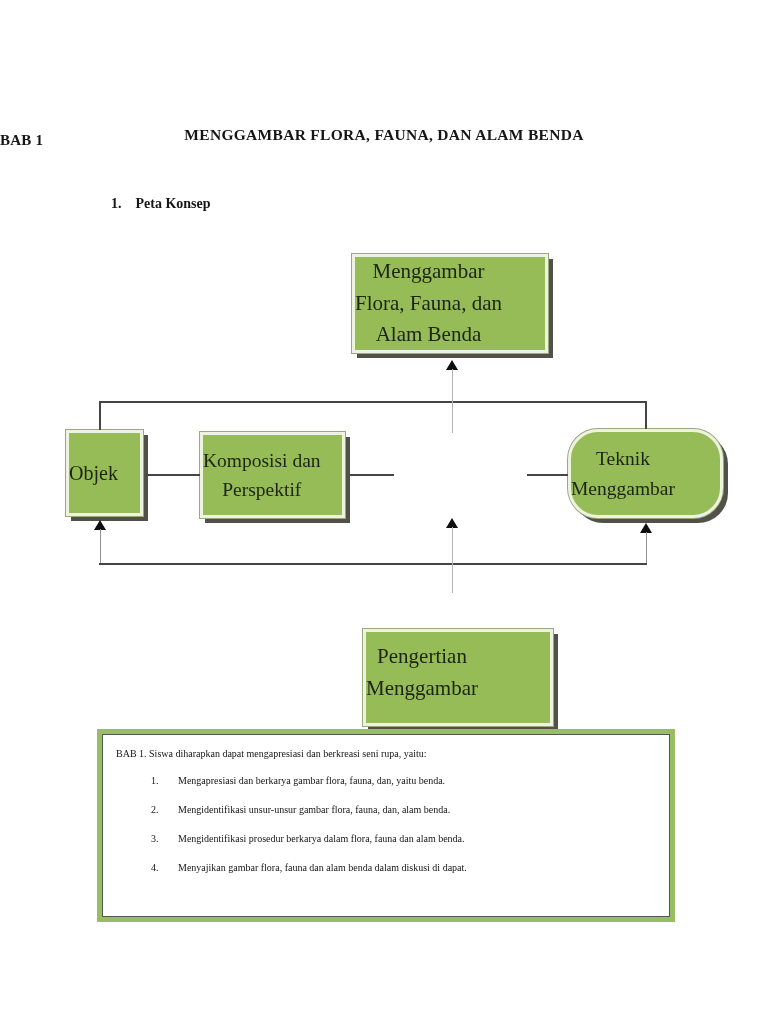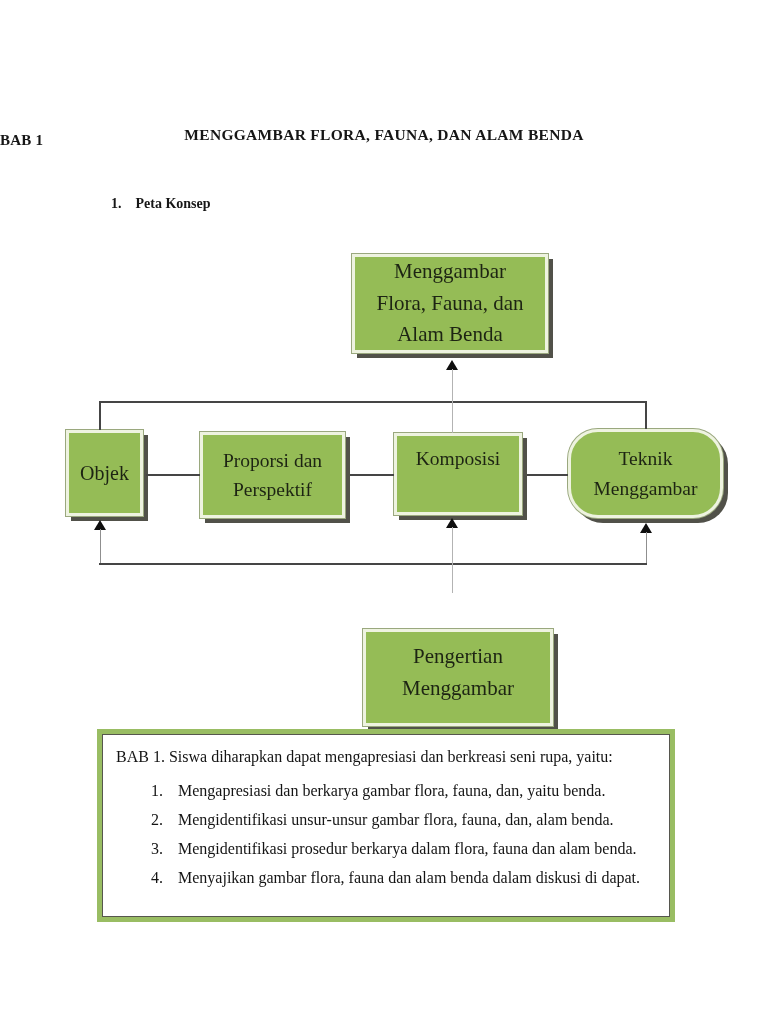--- a/index.html
+++ b/index.html
@@ -21,21 +21,21 @@
     font-weight:bold; font-size:14px;
   }
   .section-heading .num { display:inline-block; margin-right:14px; }
 
   
   .gbox {
     position:absolute; box-sizing:border-box;
     background:#95bc56;
     border:3px solid #eef3e0;
     box-shadow: 0 0 0 1px #9aa87e, 5px 5px 0 0 #515149;
-    display:flex; align-items:center; justify-content:center;
+    display:flex; align-items:center; justify-content:flex-start;
     text-align:center; white-space:pre-line;
     color:#1d2413; line-height:1.5;
   }
   .gbox.top-align { align-items:flex-start; }
 
   .hline { position:absolute; background:#454545; height:2px; }
   .vline { position:absolute; background:#454545; width:2px; }
   .vline.light { background:#b3b3b3; width:1px; }
   .vline.mid   { background:#8f8f8f; width:1px; }
   .arrow-up {
@@ -45,21 +45,21 @@
   }
 
   
   .frame {
     position:absolute; left:97px; top:729px; width:578px; height:193px;
     box-sizing:border-box; border:5px solid #99bd63; background:#ffffff;
   }
   .frame-inner {
     position:absolute; left:0; top:0; right:0; bottom:0;
     border:1px solid #56564e; box-sizing:border-box;
-    padding:13px 14px 0 13px; font-size:16px; color:#141414;
+    padding:13px 14px 0 13px; font-size:10px; color:#141414;
   }
   .obj-intro { margin:0 0 16px 0; }
   .obj-list { margin-left:35px; }
   .obj-row { display:flex; height:29px; align-items:flex-start; }
   .obj-row .n { width:27px; flex:0 0 27px; }
 </style>
 </head>
 <body>
 
 <div class="page">
@@ -74,27 +74,24 @@
     <span>Menggambar
 Flora, Fauna, dan
 Alam Benda</span>
   </div>
 
   <div class="gbox" style="left:66px; top:430px; width:77px; height:86px; font-size:20px;">
     <span>Objek</span>
   </div>
 
   <div class="gbox" style="left:200px; top:432px; width:145px; height:86px; font-size:19.5px;">
-    <span>Proporsi dan
+    <span>Komposisi dan
 Perspektif</span>
   </div>
 
-  <div class="gbox top-align" style="left:394px; top:433px; width:128px; height:82px; font-size:19.5px; padding-top:8px;">
-    <span>Komposisi</span>
-  </div>
 
   <div class="gbox" style="left:568px; top:429px; width:155px; height:89px; font-size:19.5px;border-radius:30px;">
     <span>Teknik
 Menggambar</span>
   </div>
 
   <div class="gbox top-align" style="left:363px; top:593px; width:190px; height:97px; font-size:21px; padding-top:9px;margin-top:36px;">
     <span>Pengertian
 Menggambar</span>
   </div>

